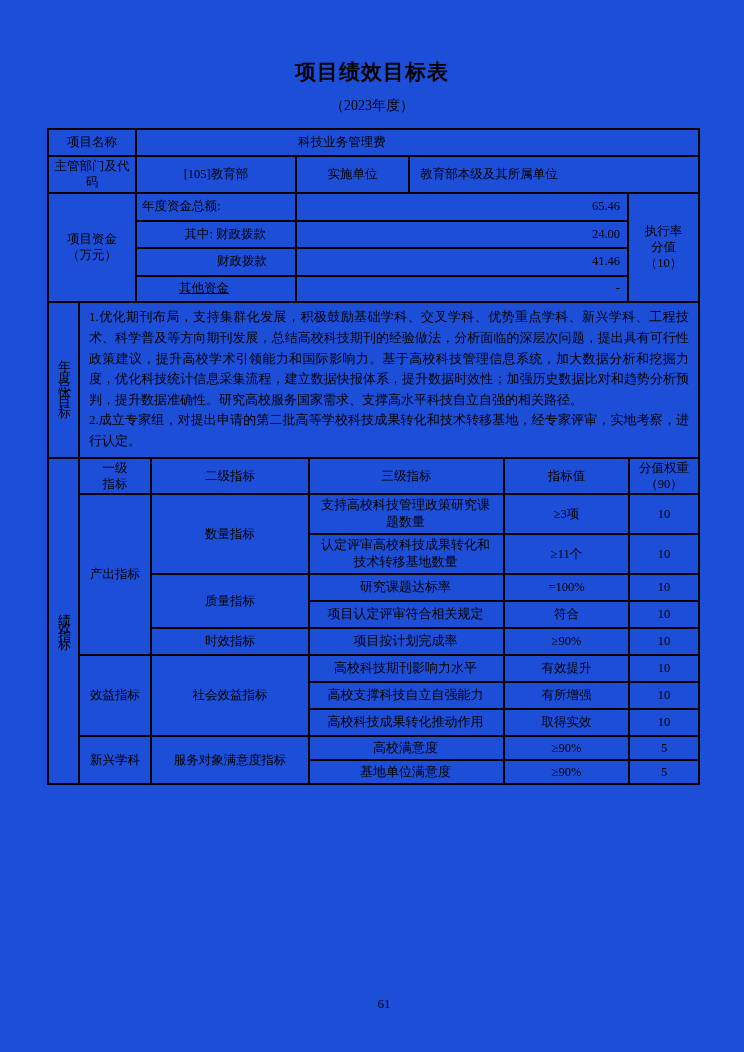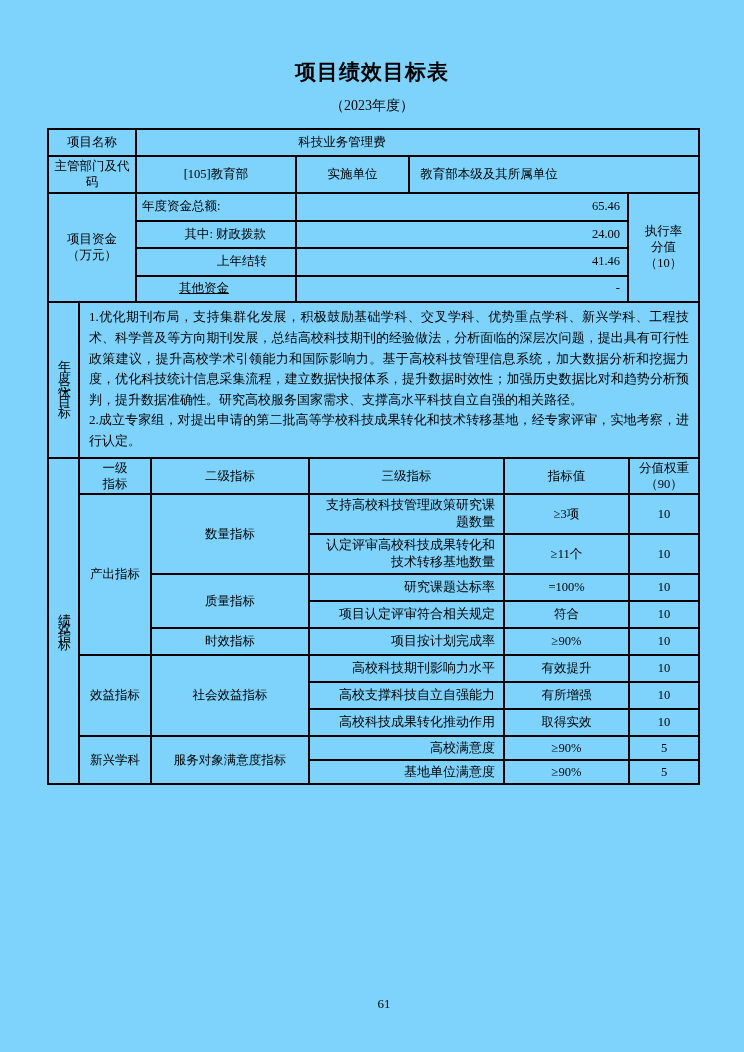--- a/index.html
+++ b/index.html
@@ -1,17 +1,17 @@
 <!DOCTYPE html>
 <html><head>
 <meta charset="utf-8">
 <style>
   html,body{margin:0;padding:0;background:#888;}
   .page{
-    position:relative;width:744px;height:1052px;background:#7dd3fc;margin:0 auto;
+    position:relative;width:744px;height:1052px;background:#1d4ed8;margin:0 auto;
     font-family:"Liberation Serif","DejaVu Serif",serif;color:#000;overflow:hidden;
   }
   .doc-title{position:absolute;top:58px;left:0;width:744px;text-align:center;
     font-size:21px;font-weight:bold;letter-spacing:1px;}
   .doc-subtitle{position:absolute;top:97px;left:0;width:744px;text-align:center;font-size:14px;}
   .tables{position:absolute;left:47px;top:128px;width:651px;}
   table{border-collapse:collapse;table-layout:fixed;width:651px;}
   .t2,.t3{margin-top:-2px;}
   td{border:2px solid #000;font-size:12.5px;vertical-align:middle;padding:1px 2px;
      overflow:hidden;line-height:1.3;}
@@ -21,21 +21,21 @@
   .shift2{padding-right:132px;}
   .fl{text-align:left;padding-left:5px;}
   .fr16{text-align:right;padding-right:29px;}
   .fr28{text-align:right;padding-right:28px;}
   .fr26{text-align:center;padding-right:26px;text-decoration:underline;}
   .fv{text-align:right;padding-right:7px;border-radius:9px;}
   .vtext{writing-mode:vertical-lr;text-orientation:upright;display:inline-block;
     font-size:13px;letter-spacing:9px;}
   .v4{letter-spacing:8px;}
   .goal{padding:4px 9px;text-align:justify;font-size:13px;line-height:20.6px;vertical-align:middle;border-radius:23px;}
-  .l3{text-align:right;padding:2px 8px 2px 6px;font-size:13px;}
+  .l3{text-align:center;padding:2px 8px 2px 6px;font-size:13px;}
   .hd{text-align:center;white-space:pre-line;}
   .h27{height:27px;} .h28{height:28px;} .h26{height:26px;}
   .h34{height:34px;} .h40{height:40px;} .h24{height:24px;}
   .page-number{position:absolute;top:996px;left:12px;width:744px;text-align:center;font-size:13px;}
 </style>
 </head>
 <body>
 
 <div class="page">
   <div class="doc-title">项目绩效目标表</div>
@@ -69,21 +69,21 @@
         <td class="fv" colspan="2">65.46</td>
         <td class="c pre" rowspan="4">执行率
 分值
 （10）</td>
       </tr>
       <tr class="h27">
         <td class="fr16">其中: 财政拨款</td>
         <td class="fv" colspan="2">24.00</td>
       </tr>
       <tr class="h28">
-        <td class="fr28">上年结转</td>
+        <td class="fr28">财政拨款</td>
         <td class="fv" colspan="2">41.46</td>
       </tr>
       <tr class="h26">
         <td class="fr26">其他资金</td>
         <td class="fv" colspan="2">-</td>
       </tr>
     </tbody>
       </table>
 
     <table class="t2">

